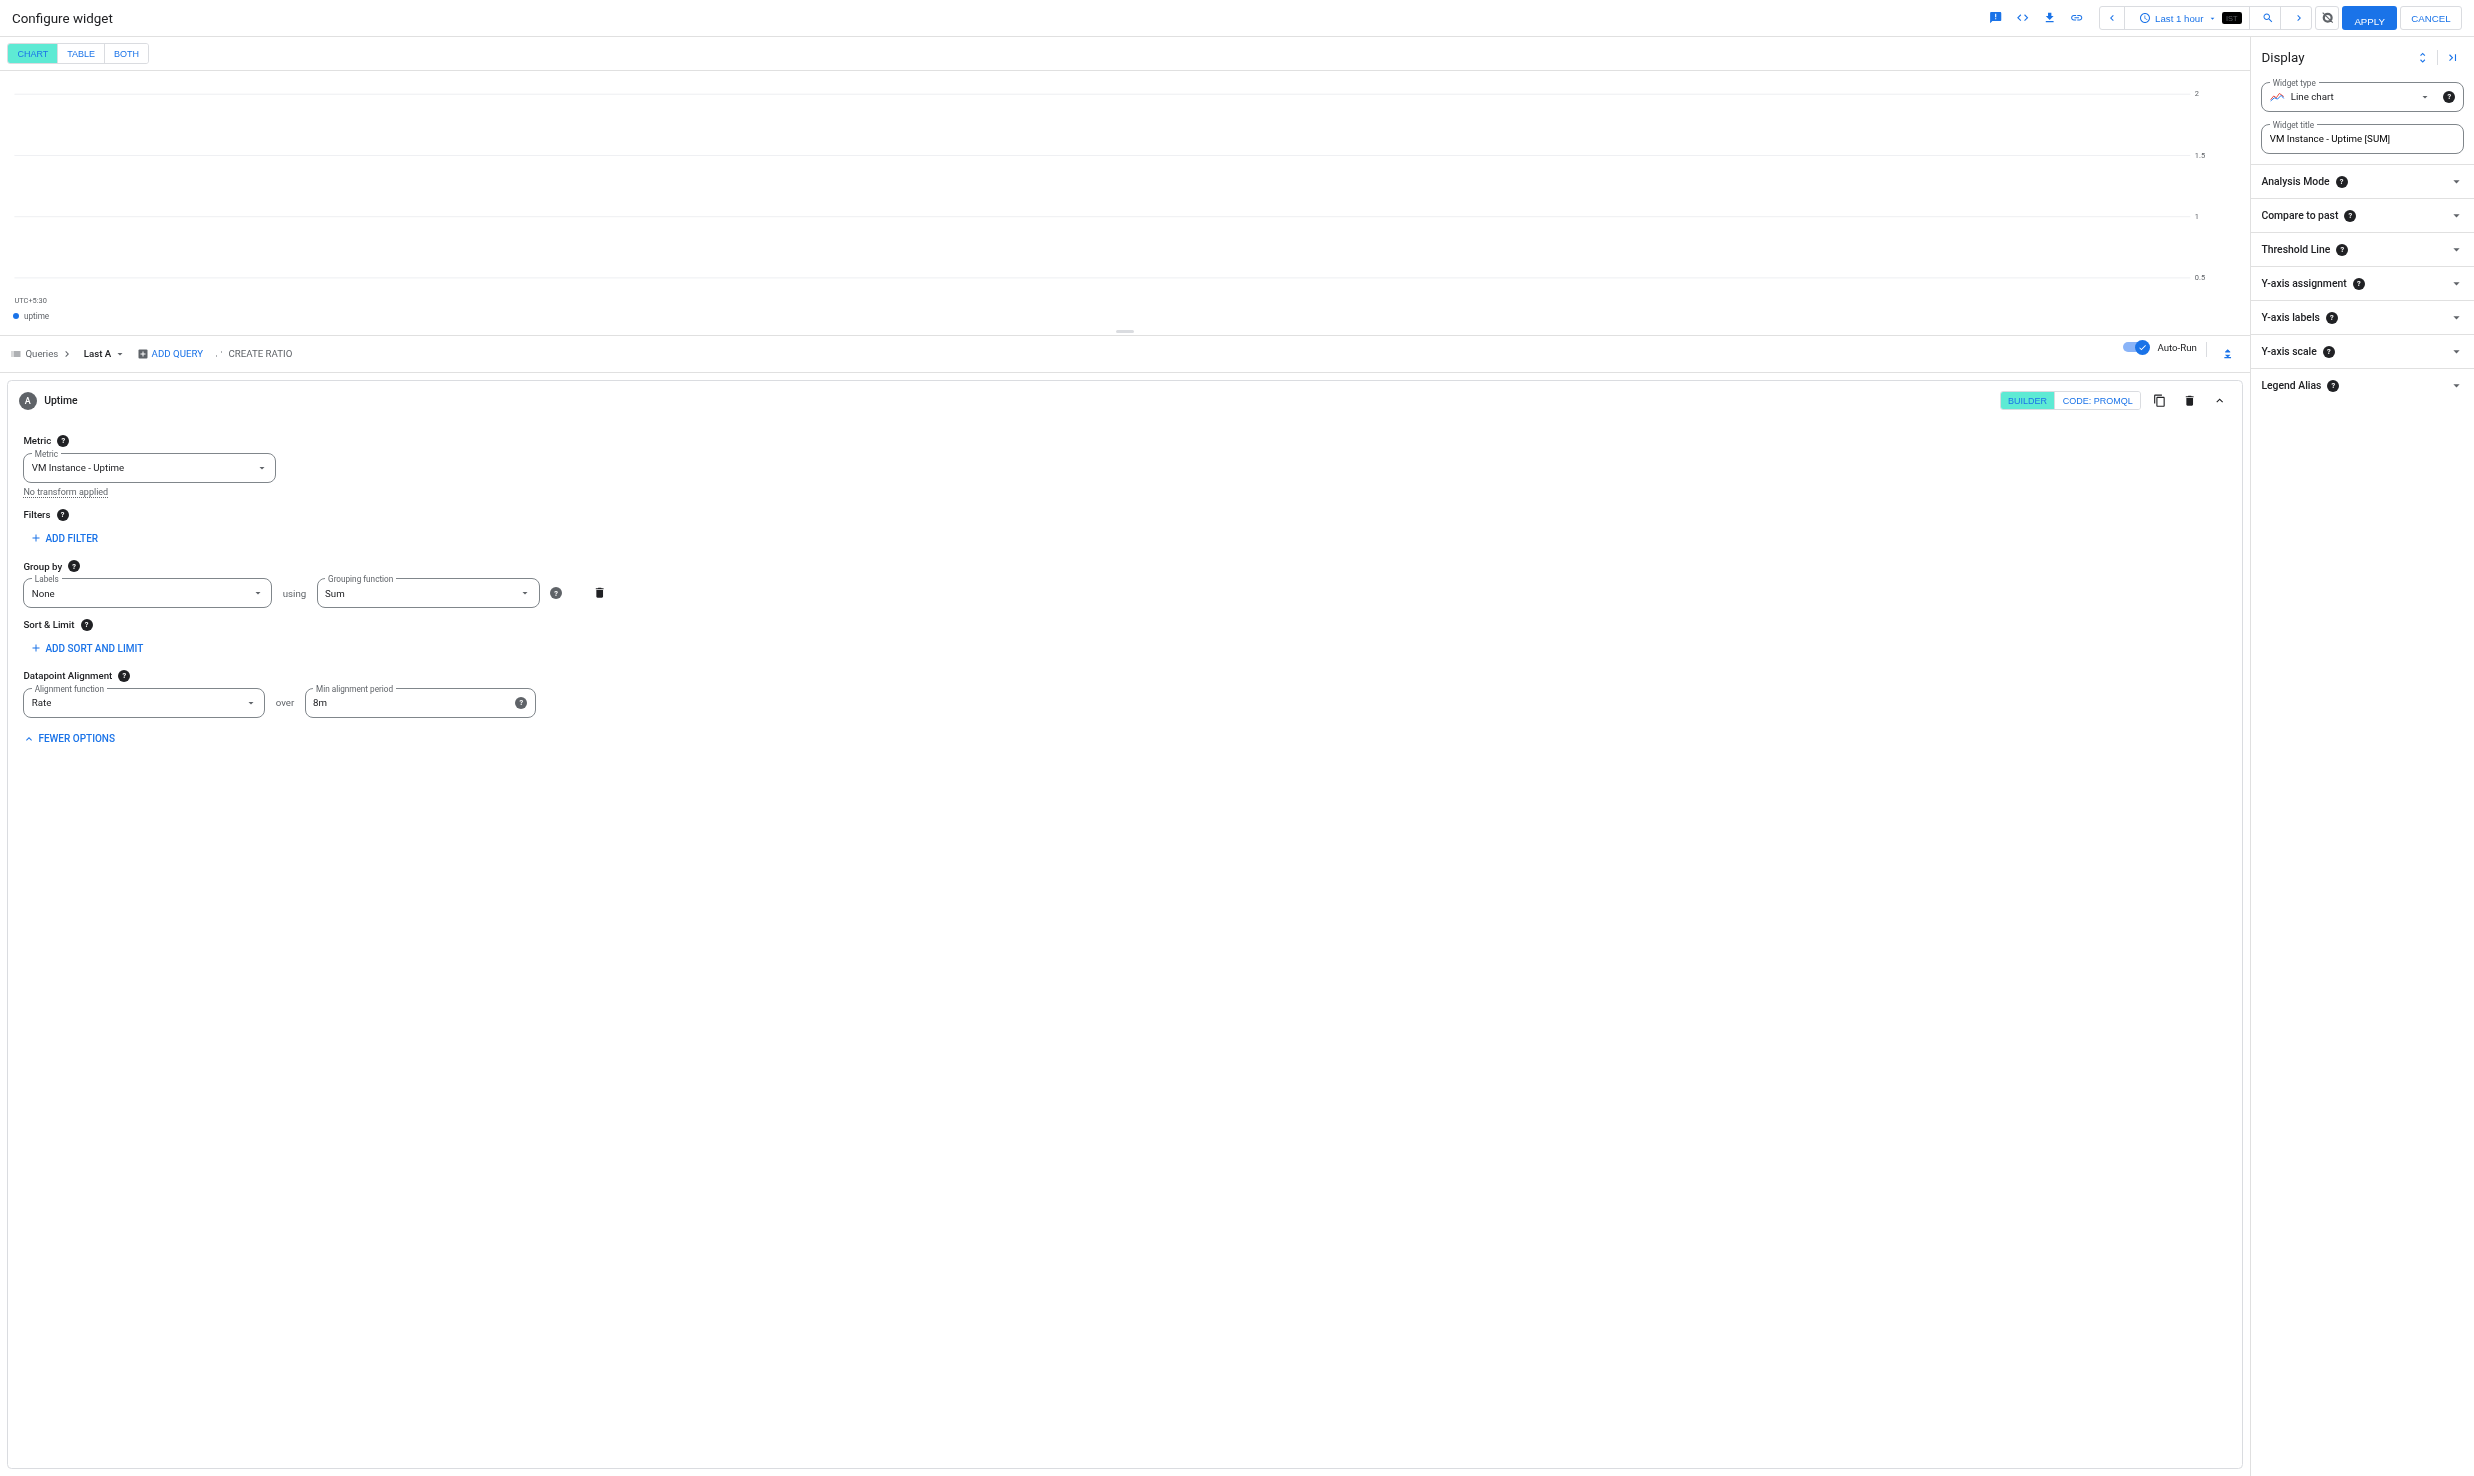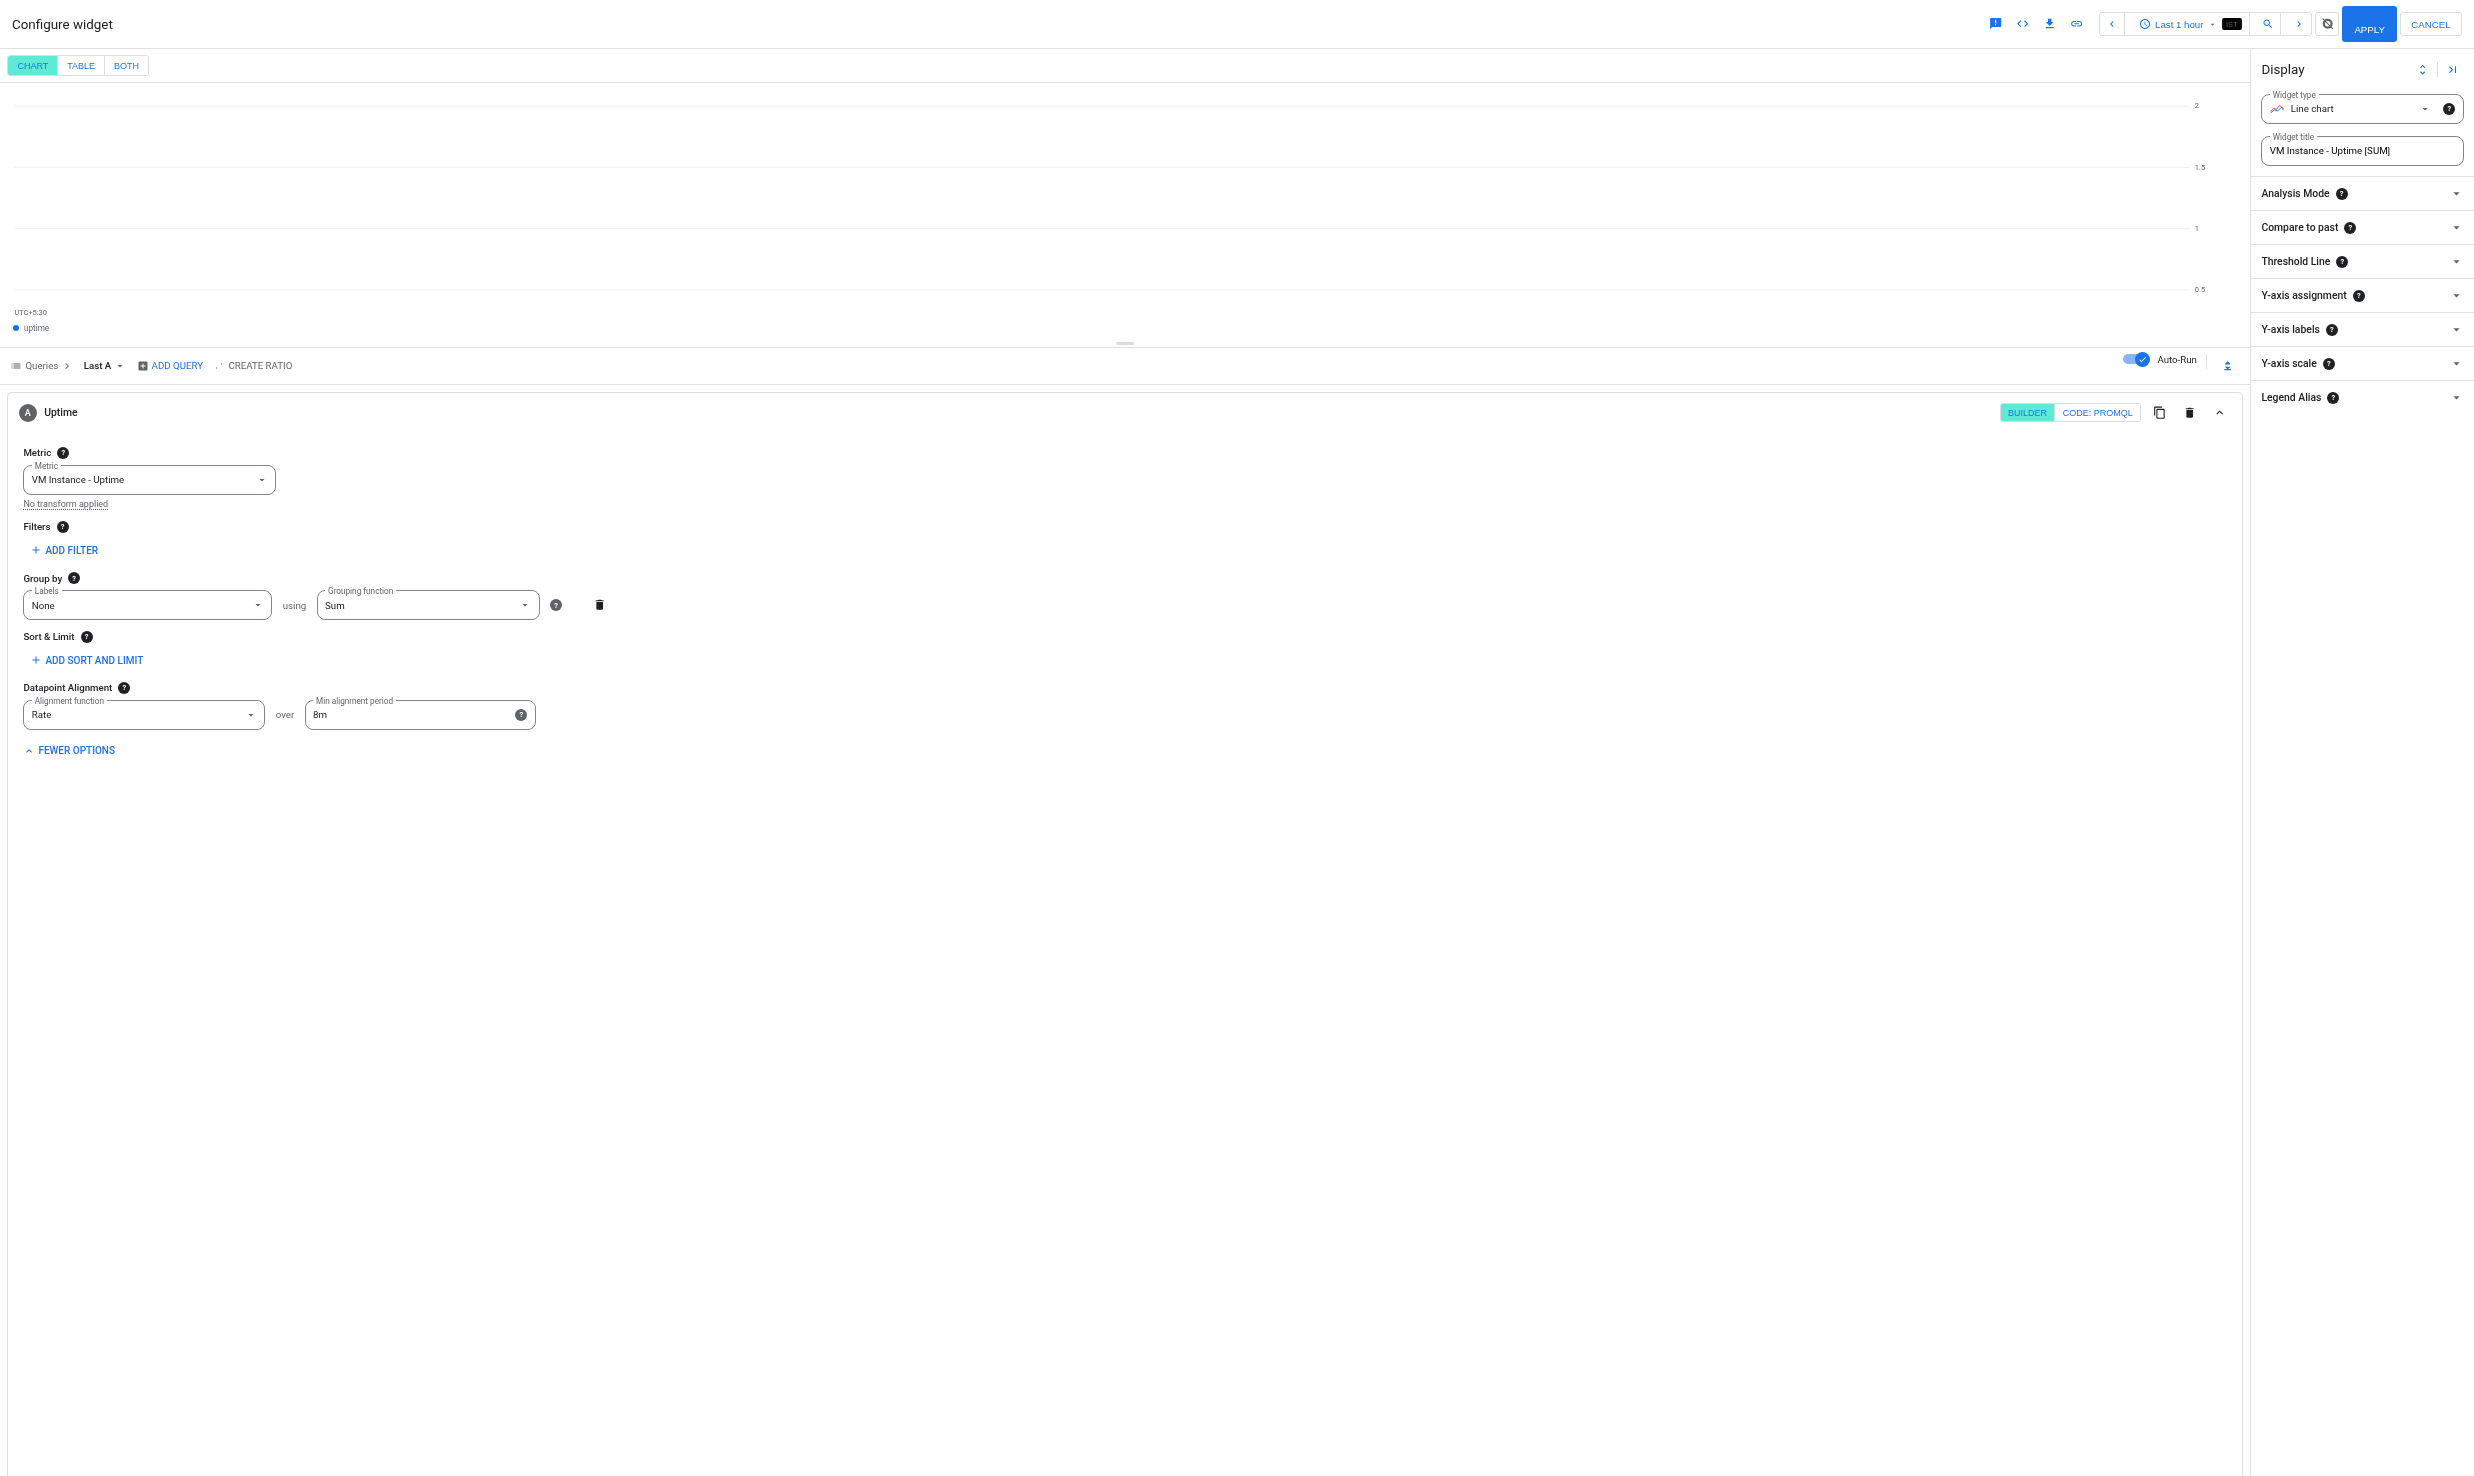--- a/index.html
+++ b/index.html
@@ -10,21 +10,21 @@
 .header-right { display: flex; align-items: center; gap: 3px; }
 .icon-btn { width: 24px; height: 24px; display: inline-flex; align-items: center; justify-content: center; background: none; border: none; cursor: pointer; border-radius: 3px; color: #1a73e8; }
 .icon-btn svg { width: 13.4px; height: 13.4px; fill: currentColor; }
 
 .time-picker { display: flex; align-items: flex-start; gap: 6px; border: 0.7px solid #dadce0; border-radius: 3px; height: 24px; }
 .time-seg { display: flex; align-items: center; justify-content: center; height: 100%; padding: 0 6px; border-right: 0.7px solid #dadce0; color: #1a73e8; font-size: 9.7px; cursor: pointer; background: none; border-top:none; border-bottom:none; border-left:none; }
 .time-seg:last-child { border-right: none; }
 .time-seg.main { padding: 0 7.4px; gap: 4.5px; }
 .tz-badge { background: #000000; color: #5f6368; padding: 1.5px 4.5px; border-radius: 2.2px; font-size: 7.4px; font-weight: 500; }
 
-.btn-primary { background: #1a73e8; color: #fff; border: none; padding: 18px 12px; border-radius: 3px; font-size: 9.7px; font-weight: 500; cursor: pointer; height: 24px; }
+.btn-primary { background: #1a73e8; color: #fff; border: none; padding: 10px 12px; border-radius: 3px; font-size: 9.7px; font-weight: 500; cursor: pointer; height: 24px; }
 .btn-secondary { background: #fff; color: #1a73e8; border: 0.7px solid #dadce0; padding: 6px 10.4px; border-radius: 3px; font-size: 9.7px; font-weight: 500; cursor: pointer; height: 24px; }
 
 .main-layout { display: flex; height: calc(100vh - 37px); }
 .left-col { flex: 1; display: flex; flex-direction: column; border-right: 0.7px solid #e0e0e0; overflow: hidden; }
 .right-col { width: 223px; display: flex; flex-direction: column; overflow-y: auto; }
 
 .view-tabs { padding: 6px 7.4px; border-bottom: 0.7px solid #e0e0e0; }
 .seg-group { display: inline-flex; border: 0.7px solid #dadce0; border-radius: 3px; overflow: hidden; }
 .seg-btn { padding: 4.5px 9px; background: #fff; border: none; border-right: 0.7px solid #dadce0; color: #1a73e8; font-size: 9px; font-weight: 500; cursor: pointer; }
 .seg-btn:last-child { border-right: none; }

